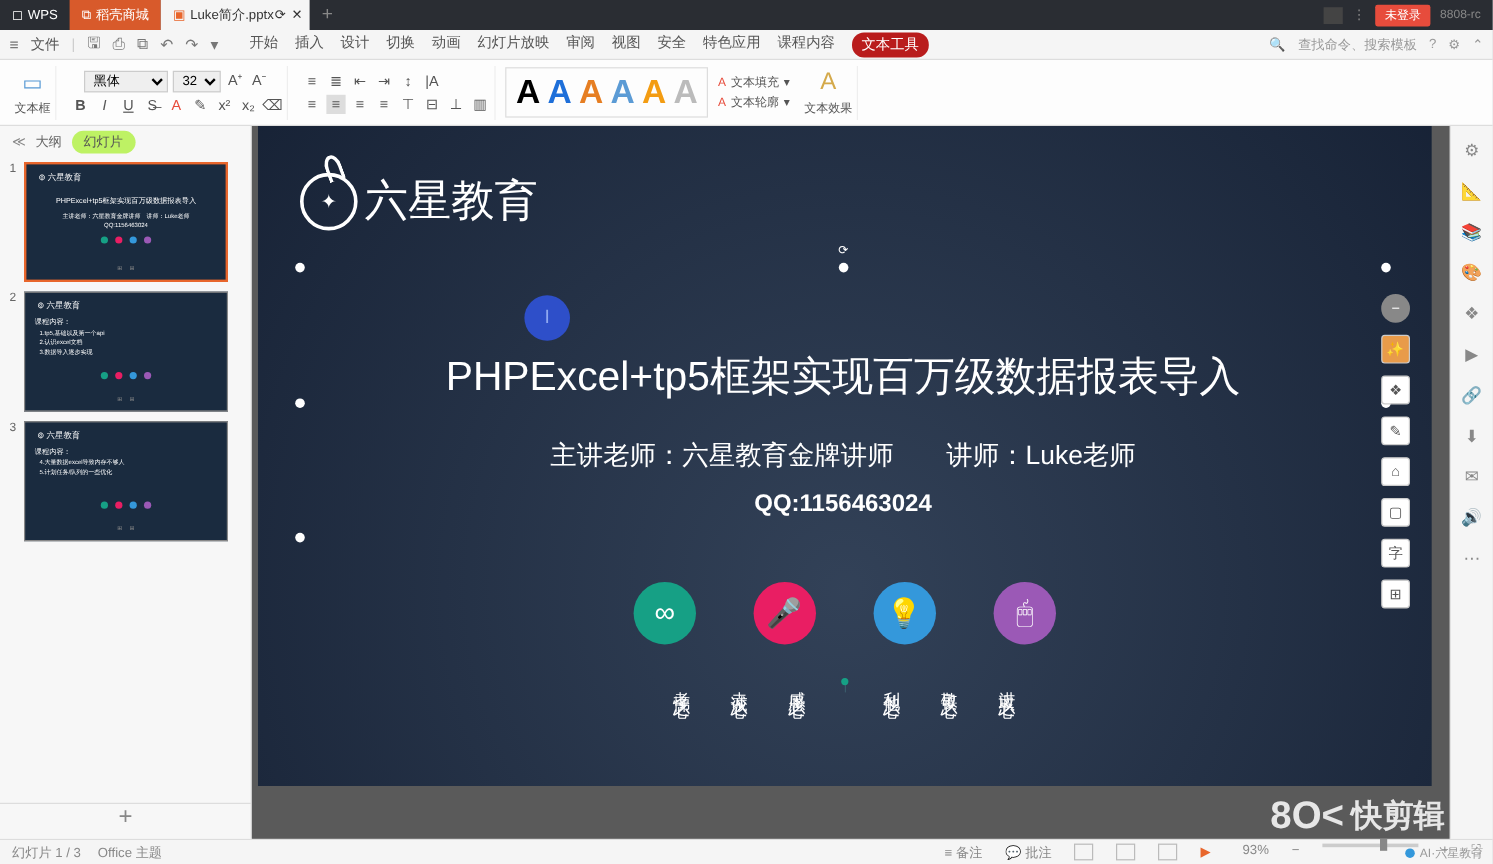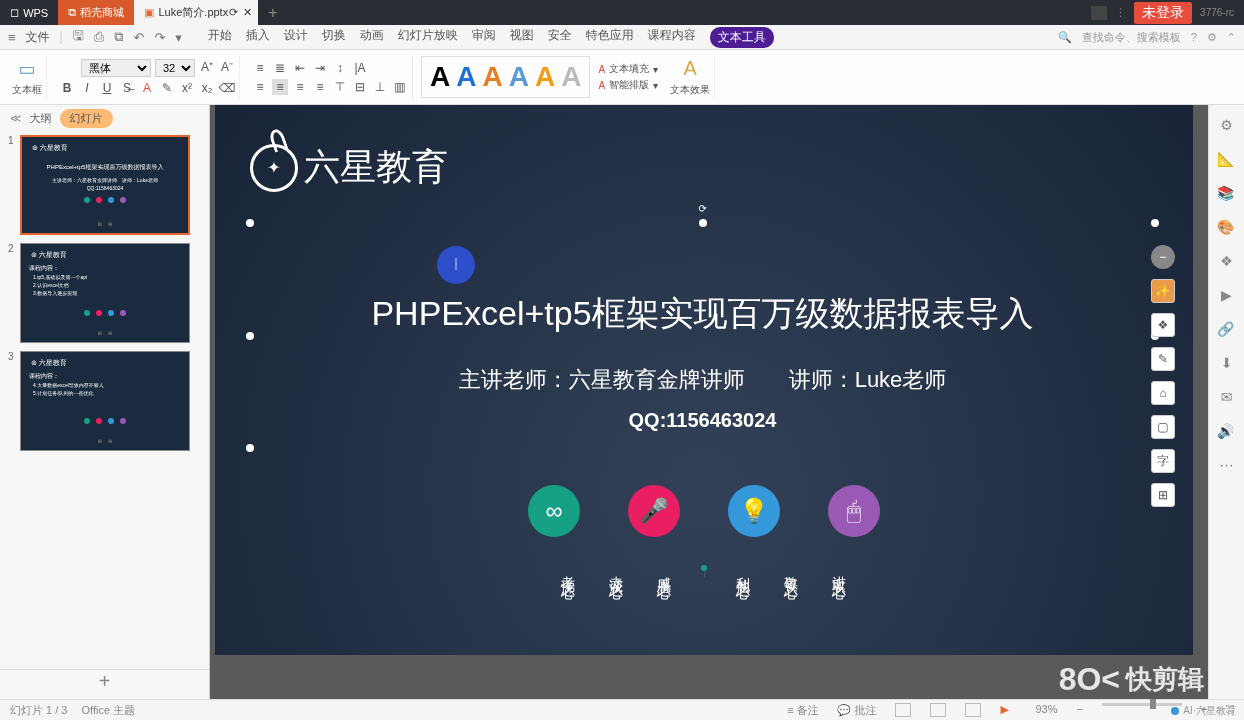--- a/index.html
+++ b/index.html
@@ -8,32 +8,32 @@
 
 .titlebar { height: 25px; background: #2a2d33; display: flex; align-items: center; color: #ccc; font-size: 11px; }
 .titlebar .tab { padding: 0 10px; height: 25px; display: flex; align-items: center; gap: 4px; }
 .titlebar .tab.wps { background: #2a2d33; color: #fff; }
 .titlebar .tab.orange { background: #d85a2b; color: #fff; }
 .titlebar .tab.active { background: #f5f5f5; color: #333; padding-right: 30px; position: relative; }
 .titlebar .tab.active .close { position: absolute; right: 6px; }
 .titlebar .tab.active .refresh { position: absolute; right: 20px; }
 .titlebar .add { padding: 0 10px; color: #888; font-size: 16px; }
 .titlebar .right { margin-left: auto; display: flex; gap: 8px; align-items: center; padding-right: 10px; }
-.titlebar .login-btn { background: #e74c3c; padding: 2px 8px; border-radius: 2px; color: #fff; font-size: 14px; }
+.titlebar .login-btn { background: #e74c3c; padding: 2px 8px; border-radius: 2px; color: #fff; font-size: 10px; }
 .titlebar .wincode { color: #888; font-size: 10px; }
 .titlebar .winctrl { width: 16px; height: 14px; background: #444; }
 
 
 .menubar { height: 25px; background: #f5f5f5; border-bottom: 1px solid #ddd; display: flex; align-items: center; padding: 0 8px; gap: 6px; font-size: 12px; color: #555; }
 .menubar .menu-left { display: flex; gap: 10px; align-items: center; }
 .menubar .menu-icon { font-size: 13px; color: #777; }
 .menubar .menu-sep { color: #ccc; }
 .menubar .tabs { display: flex; gap: 14px; margin-left: 20px; }
 .menubar .tab-item { cursor: pointer; }
-.menubar .tab-item.active { background: #4c1d95; color: #fff; padding: 2px 8px; border-radius: 10px; }
+.menubar .tab-item.active { background: #b91c1c; color: #fff; padding: 2px 8px; border-radius: 10px; }
 .menubar .right { margin-left: auto; display: flex; gap: 10px; align-items: center; color: #999; font-size: 11px; }
 
 
 .toolbar { height: 55px; background: #fdfdfd; border-bottom: 1px solid #ddd; display: flex; align-items: center; padding: 0 8px; gap: 8px; font-size: 11px; color: #555; }
 .toolbar .group { display: flex; flex-direction: column; gap: 3px; align-items: center; padding: 0 4px; border-right: 1px solid #eee; height: 45px; justify-content: center; }
 .toolbar select, .toolbar input { font-size: 11px; border: 1px solid #ccc; padding: 1px 3px; height: 18px; }
 .toolbar .fontsel { width: 70px; }
 .toolbar .sizesel { width: 40px; }
 .toolbar .btnrow { display: flex; gap: 4px; }
 .toolbar .tbbtn { width: 16px; height: 16px; display: inline-flex; align-items: center; justify-content: center; font-size: 12px; cursor: pointer; }
@@ -49,21 +49,21 @@
 .toolbar .fillrow { display: flex; align-items: center; gap: 4px; }
 
 
 .main { display: flex; height: 594px; background: #e9e9e9; }
 
 
 .slidepanel { width: 210px; background: #f7f7f7; border-right: 1px solid #ccc; display: flex; flex-direction: column; }
 .slidepanel .phead { height: 26px; display: flex; align-items: center; gap: 8px; padding: 0 10px; font-size: 11px; }
 .slidepanel .collapse { color: #888; }
 .slidepanel .outlinetab { color: #666; }
-.slidepanel .slidetab { background: #fdba74; color: #555; padding: 2px 10px; border-radius: 10px; }
+.slidepanel .slidetab { background: #bef264; color: #555; padding: 2px 10px; border-radius: 10px; }
 .slidepanel .thumbs { flex: 1; overflow-y: auto; padding: 4px 8px; }
 .slidepanel .thumb-wrap { display: flex; gap: 4px; margin-bottom: 8px; }
 .slidepanel .thumb-num { font-size: 10px; color: #666; width: 8px; }
 .slidepanel .thumb { width: 170px; height: 100px; background: #1a2b3f; border: 1px solid #888; position: relative; overflow: hidden; font-size: 5px; color: #fff; }
 .slidepanel .thumb.active { border: 2px solid #e8662c; }
 .slidepanel .thumb .tlogo { position: absolute; top: 6px; left: 10px; font-size: 7px; }
 .slidepanel .thumb .ttitle { position: absolute; top: 26px; width: 100%; text-align: center; font-size: 6px; }
 .slidepanel .thumb .tsub { position: absolute; top: 40px; width: 100%; text-align: center; font-size: 5px; }
 .slidepanel .thumb .tdots { position: absolute; top: 60px; width: 100%; display: flex; justify-content: center; gap: 6px; }
 .slidepanel .thumb .tdot { width: 6px; height: 6px; border-radius: 50%; }
@@ -136,21 +136,21 @@
     <span style="color:#e8662c">▣</span>
     <span>Luke简介.pptx</span>
     <span class="refresh">⟳</span>
     <span class="close">✕</span>
   </div>
   <div class="add">+</div>
   <div class="right">
     <span class="winctrl"></span>
     <span style="color:#888">⋮</span>
     <span class="login-btn">未登录</span>
-    <span class="wincode">3776-rc</span>
+    <span class="wincode">8808-rc</span>
   </div>
 </div>
 
 <div class="menubar">
   <div class="menu-left">
     <span class="menu-icon">≡</span>
     <span>文件</span>
     <span class="menu-sep">|</span>
     <span class="menu-icon">🖫</span>
     <span class="menu-icon">⎙</span>
@@ -180,21 +180,21 @@
     <span>⚙</span>
     <span>⌃</span>
   </div>
 </div>
 
 <div class="toolbar">
   <div class="group">
     <span style="font-size:18px;color:#5b9bd5">▭</span>
     <span style="font-size:10px">文本框</span>
   </div>
-  <div class="group" style="align-items:flex-end">
+  <div class="group" style="align-items:center">
     <div class="btnrow">
       <select class="fontsel"><option>黑体</option></select>
       <select class="sizesel"><option>32</option></select>
       <span class="tbbtn">A⁺</span>
       <span class="tbbtn">A⁻</span>
     </div>
     <div class="btnrow">
       <span class="tbbtn">
           <b>B</b>
         </span>
@@ -241,21 +241,21 @@
     <span class="wa wa6">A</span>
   </div>
   <div class="fillgroup">
     <div class="fillrow">
         <span style="color:#e74c3c">A</span>
         <span>文本填充</span>
         <span>▾</span>
       </div>
     <div class="fillrow">
         <span style="color:#e74c3c">A</span>
-        <span>智能排版</span>
+        <span>文本轮廓</span>
         <span>▾</span>
       </div>
   </div>
   <div class="group">
     <span style="font-size:20px;color:#d4a94a">A</span>
     <span style="font-size:10px">文本效果</span>
   </div>
 </div>
 
 <div class="main">

